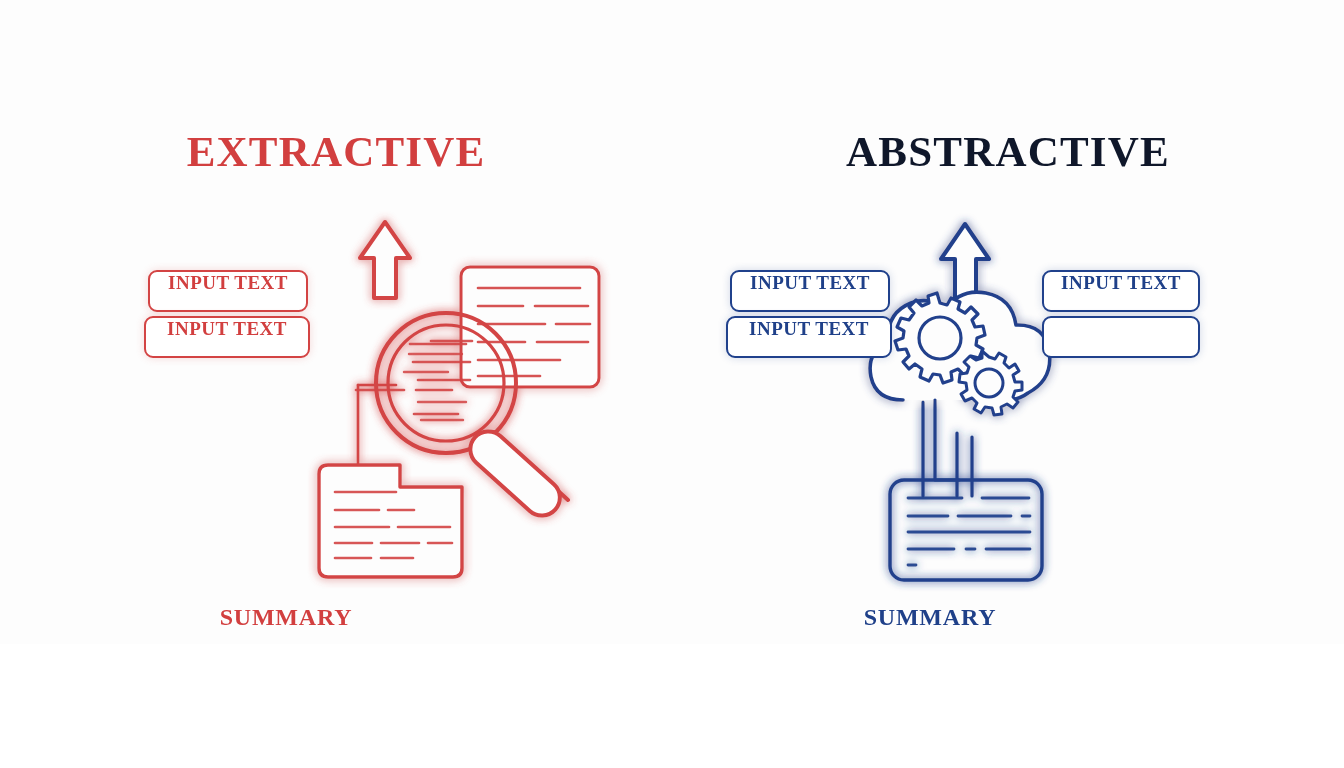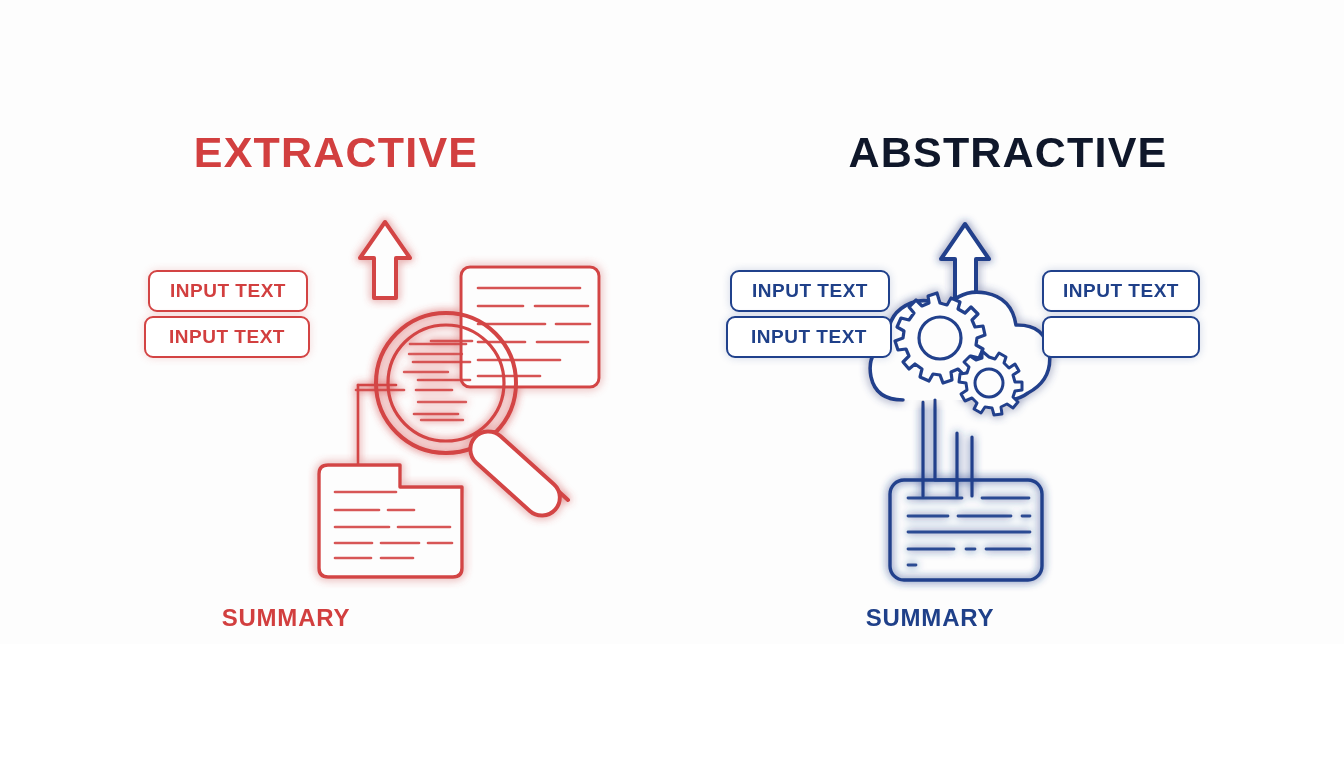--- a/index.html
+++ b/index.html
@@ -13,20 +13,21 @@
     font-family: "Liberation Sans", sans-serif;
     position: relative;
     overflow: hidden;
   }
   .canvas {
     position: absolute;
     inset: 0;
     width: 1344px;
     height: 644px;
     background: #fdfdfd;
+    font-family: Liberation Serif, serif;
   }
   .panel {
     position: absolute;
     top: 0;
     width: 672px;
     height: 768px;
   }
   .panel-extractive { left: 0; }
   .panel-abstractive { left: 672px; }
 
@@ -56,21 +57,20 @@
   }
   .label-extractive { color: #d23f3f; }
   .label-abstractive { color: #1f4089; }
 
   .input-box {
     position: absolute;
     box-sizing: border-box;
     border-radius: 9px;
     background: #ffffff;
     display: flex;
-    align-items: center;
     justify-content: center;
     font-size: 19px;
     font-weight: 700;
     letter-spacing: 0.5px;
   }
   .input-box.red {
     border: 2.5px solid #d34444;
     color: #d23f3f;
     box-shadow: 0 0 9px rgba(211,68,68,0.20);
   }

